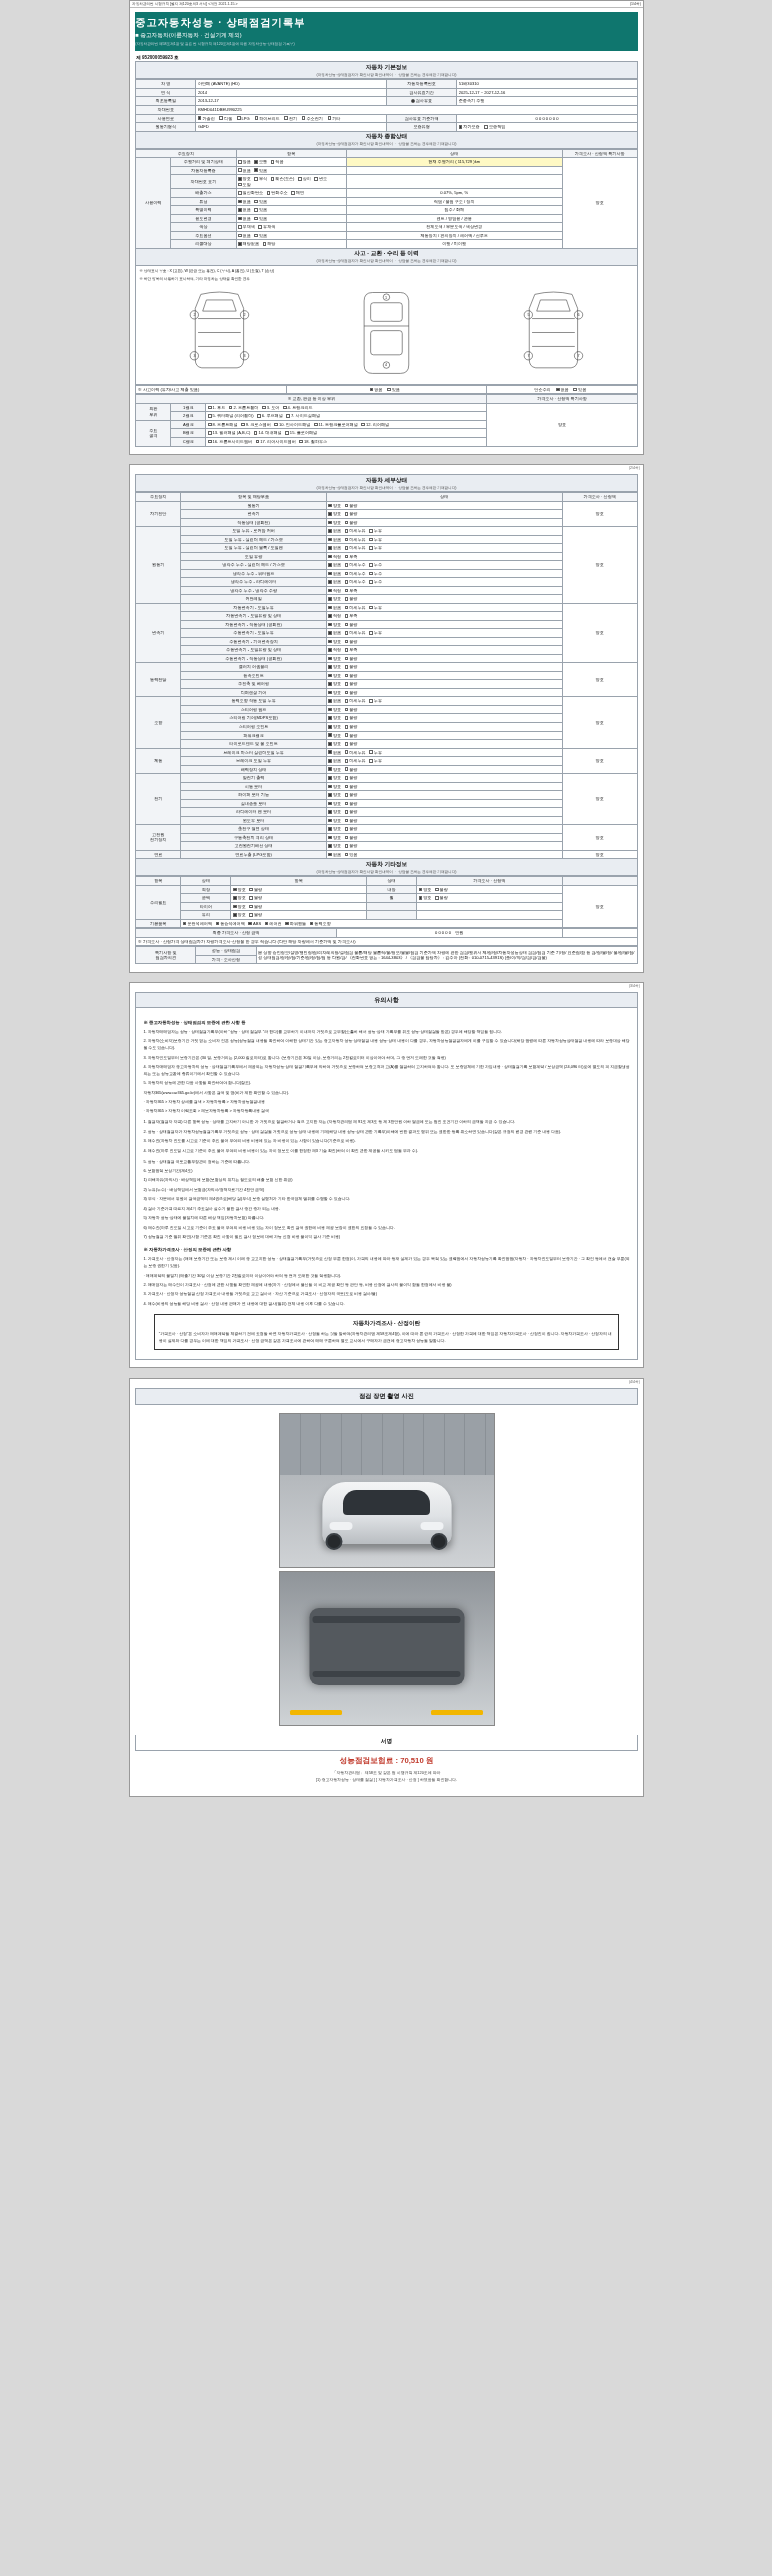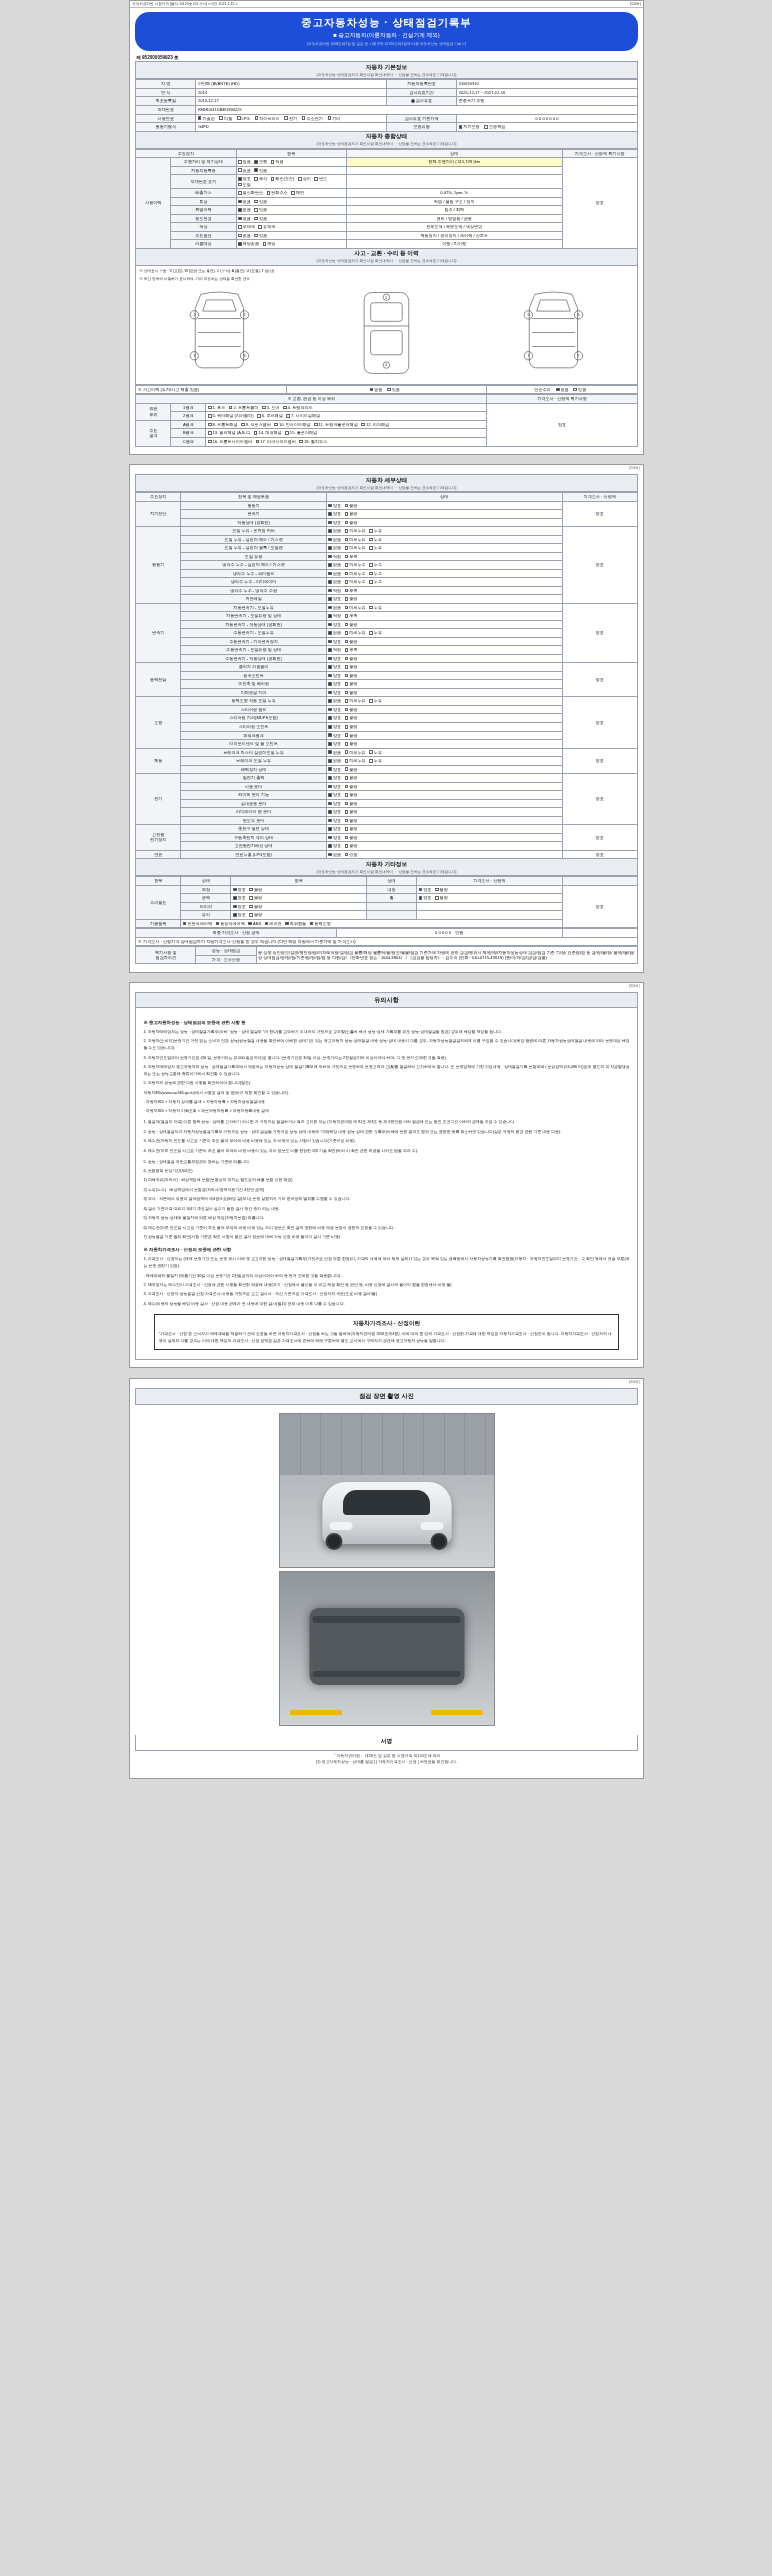--- a/index.html
+++ b/index.html
@@ -28,26 +28,25 @@
   }
   .topline {
     font-size:3.6px;
     color:#333;
     border-bottom:0.5px solid #bbb;
     padding:1px 2.1px;
     display:flex;
     justify-content:space-between;
   }
   .title-band {
-    background:#1d4ed8;
+    background:#0f766e;
     color:#fff;
-    text-align:center;
+    text-align:left;
     padding:4.1px 0 3.6px 0;
     margin:0 0 2.1px 0;
-    border-radius:14px;
   }
   .title-band .t1 { font-size:10.3px; font-weight:bold; letter-spacing:1px; }
   .title-band .t2 { font-size:5.7px; margin-top:2.1px; }
   .title-band .t3 { font-size:3.6px; margin-top:2.1px; color:#cfd8e2; line-height:1.5; }
   .docno { font-size:4.6px; font-weight:bold; padding:1.5px 1px; }
   .sec-head {
     background:#e9edf2;
     border:0.5px solid #9aa3ad;
     text-align:center;
     font-weight:bold;
@@ -896,19 +895,20 @@
         <div class="under-car">
           <div class="under-axle" style="top:8.2px"></div>
           <div class="under-axle" style="bottom:8.2px"></div>
         </div>
         <div class="lift-arm" style="left:10.3px; width:52px;"></div>
         <div class="lift-arm" style="right:10.3px; width:52px;"></div>
       </div>
 
     </div>
     <div class="sign-row">서명</div>
+    <div class="price-row">성능점검보험료 : 70,510 원</div>
     <div class="footer-note">
       <div>「자동차관리법」 제58조 및 같은 법 시행규칙 제120조에 따라</div>
       <div>[1) 중고자동차성능 · 상태를 점검 ] [ 자동차가격조사 · 산정 ] 하였음을 확인합니다.</div>
     </div>
   </div>
 </div>
 
 
 </body></html>

